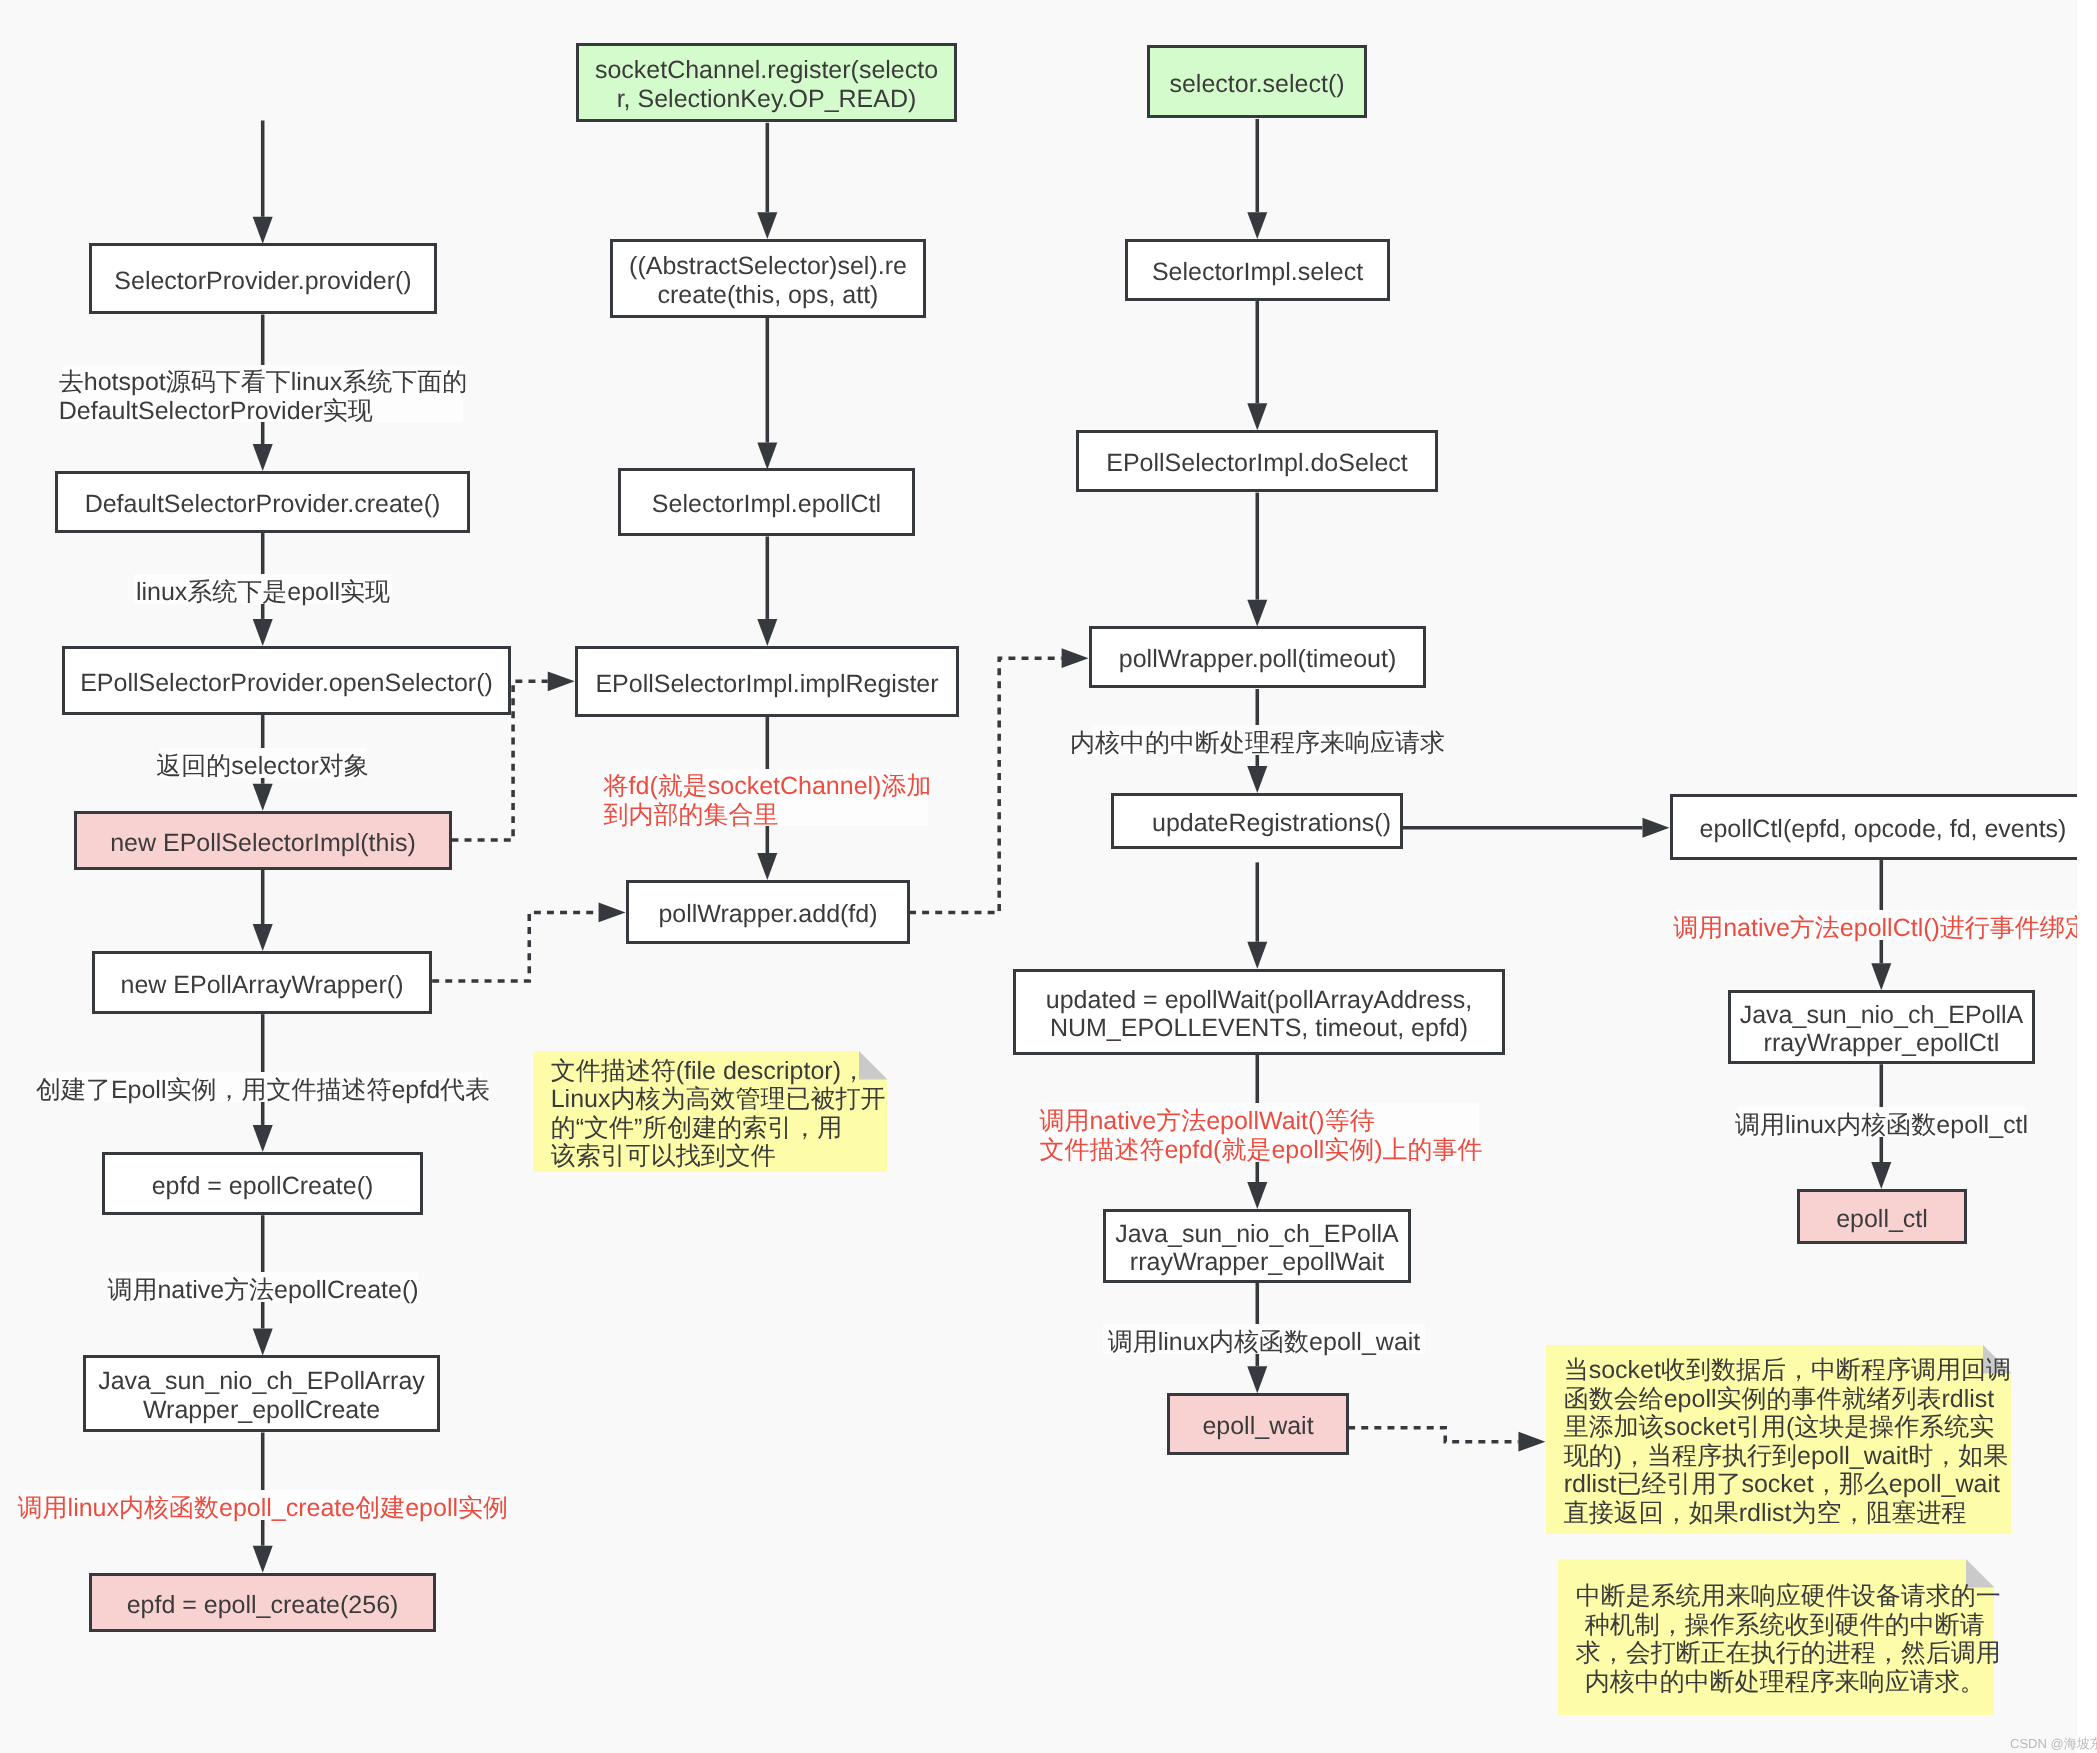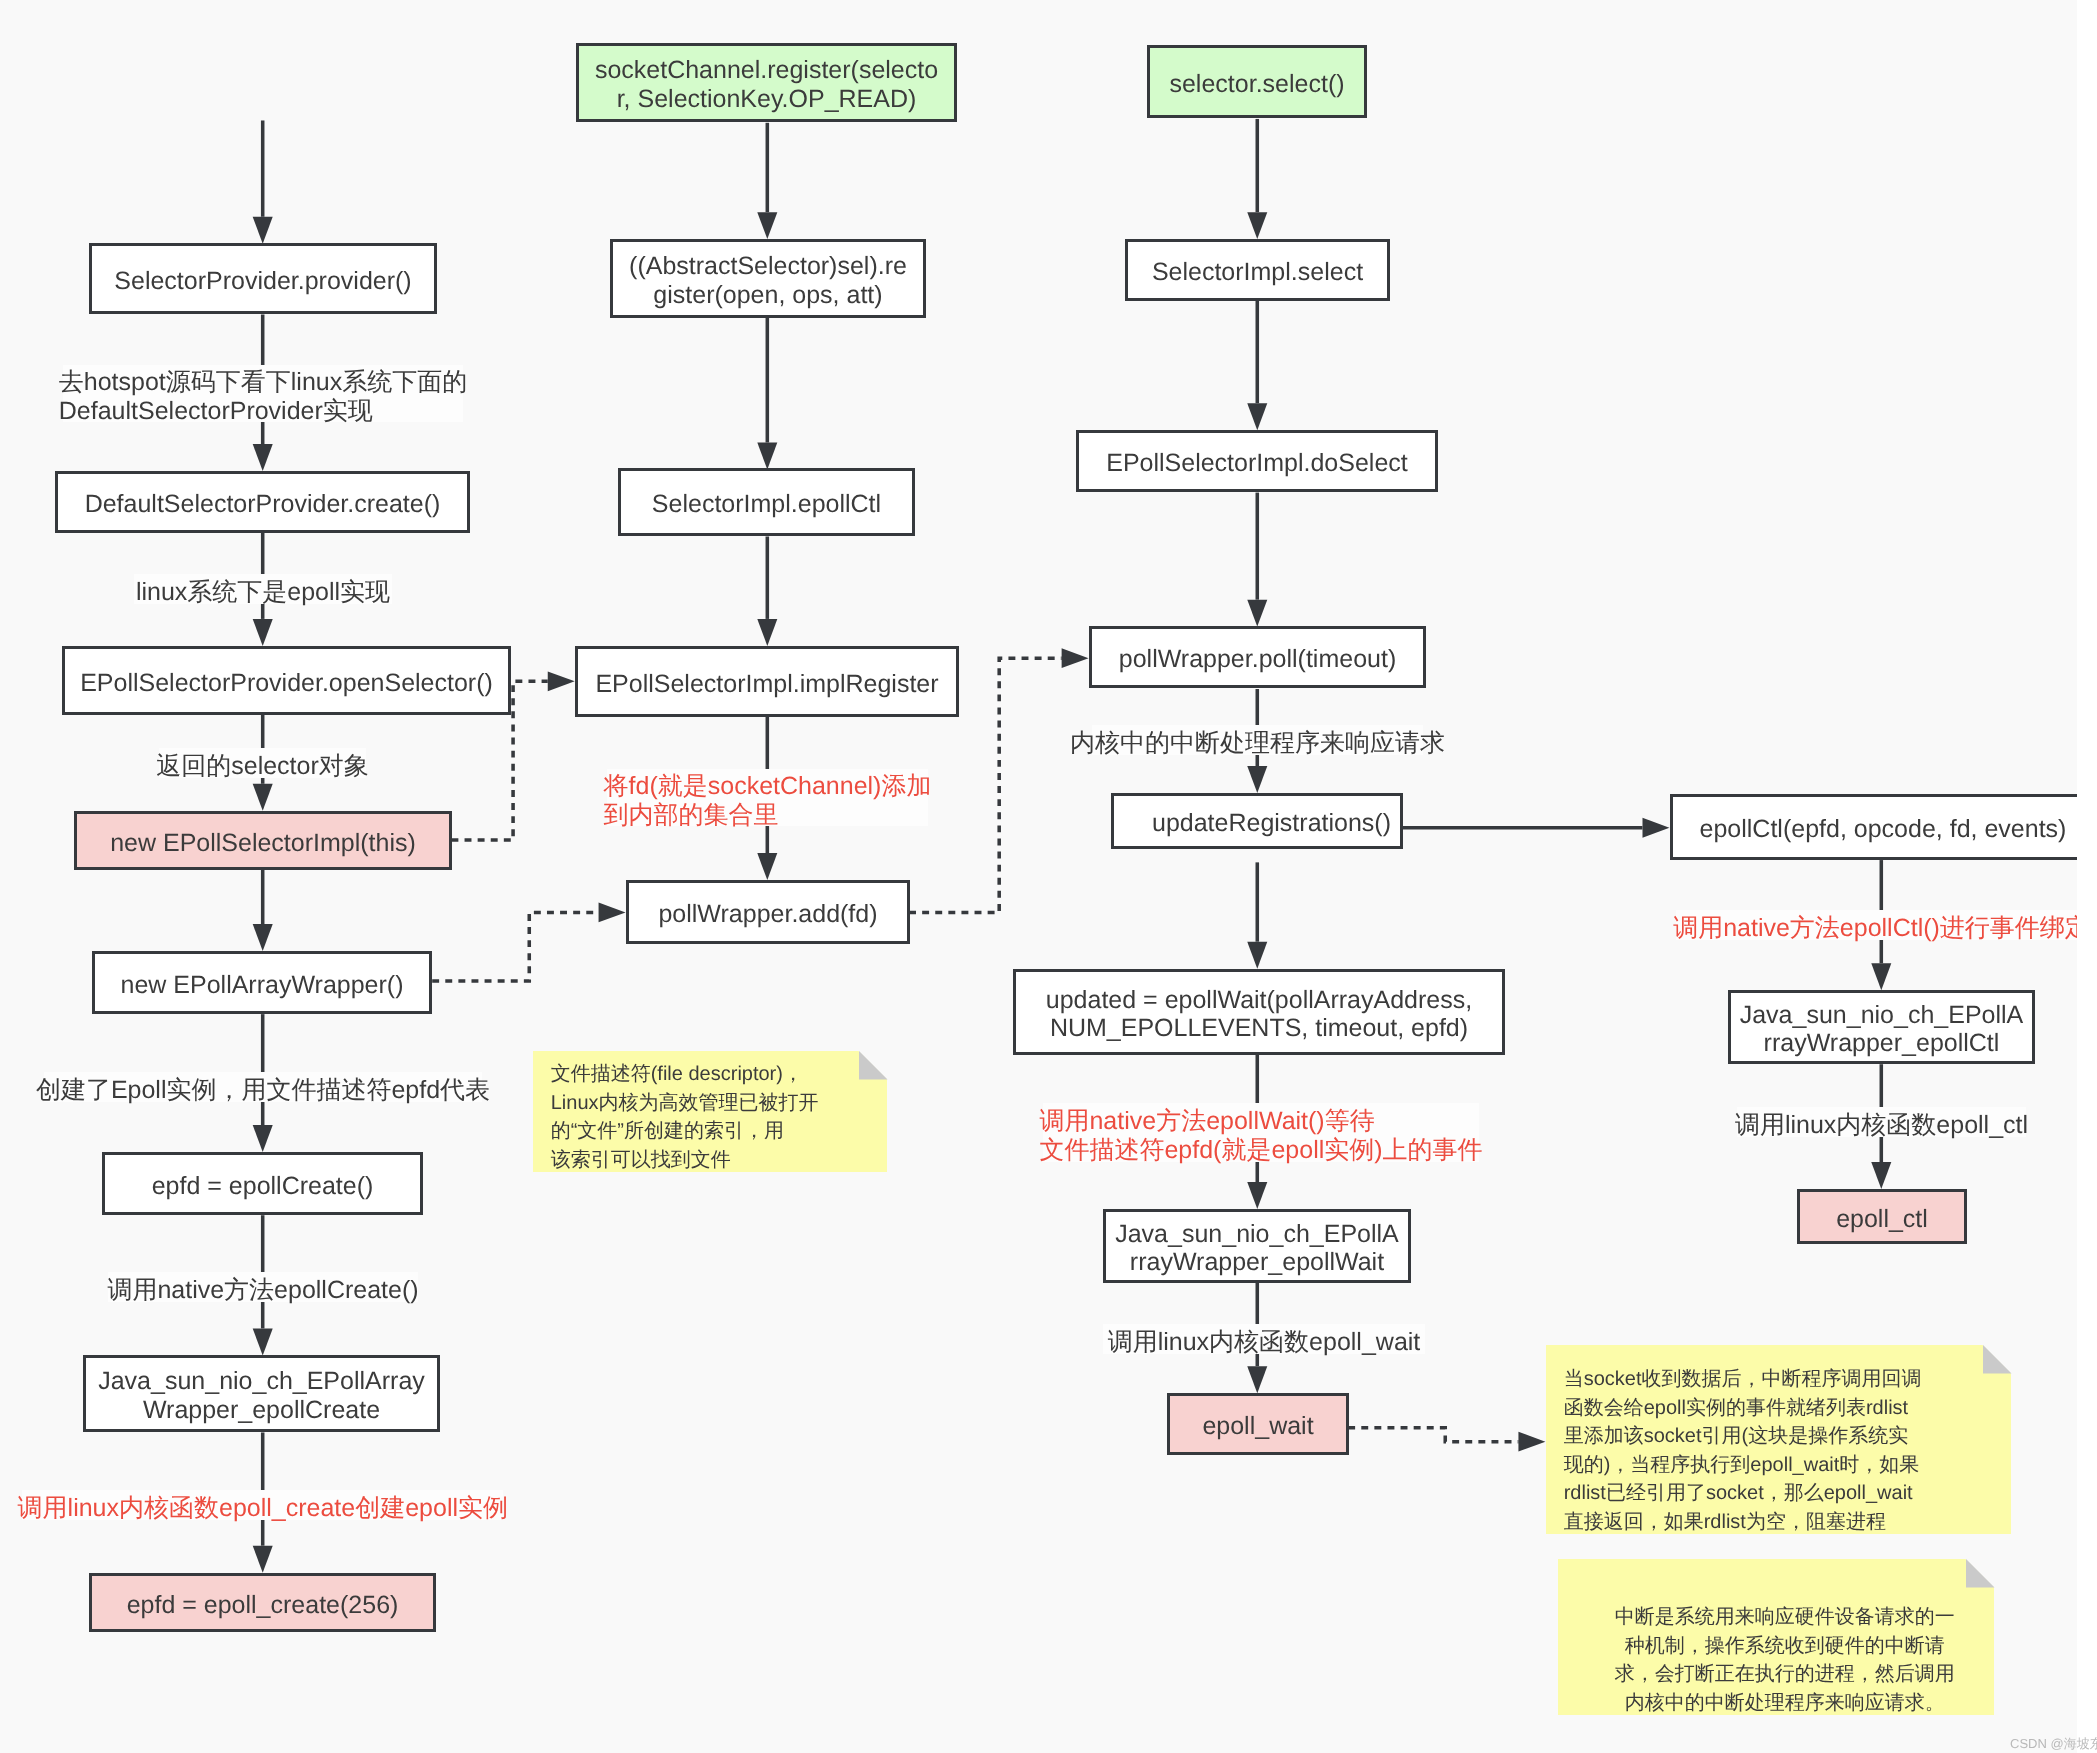--- a/index.html
+++ b/index.html
@@ -16,22 +16,22 @@
 .note-text > span{position:relative;top:2.3px;}
 .node.start{background:#d4fbcb;}
 .node.kernel{background:#f8d2d0;}
 .edge-label{position:absolute;box-sizing:border-box;text-align:left;white-space:pre;
   color:#3b3b3b;font-size:25px;line-height:29px;background:#fdfdfd;
   display:flex;align-items:center;justify-content:center;}
 .edge-label.red{color:#ec4c3f;}
 .note{position:absolute;box-sizing:border-box;background:#fcfca9;
   clip-path:polygon(0 0, calc(100% - 28.5px) 0, 100% 28.5px, 100% 100%, 0 100%);}
 .note-text{position:absolute;box-sizing:border-box;color:#3b3b3b;
-  font-size:20px;line-height:28.5px;white-space:pre;
-  display:flex;flex-direction:column;justify-content:flex-end;padding:0 0 0 17.7px;}
+  font-size:25px;line-height:28.5px;white-space:pre;
+  display:flex;flex-direction:column;justify-content:center;padding:0 0 0 17.7px;}
 .note-text.center{text-align:center;}
 .note-fold{position:absolute;width:28.5px;height:28.5px;background:#cacaca;
   clip-path:polygon(0 0,0 100%,100% 100%);}
 #margin-cover{position:absolute;left:2077px;top:0;width:21px;height:1754px;background:#ffffff;}
 #watermark{position:absolute;color:#b9b9b9;font-size:13px;white-space:nowrap;}
 </style>
 </head>
 <body>
 
 <div id="page">
@@ -95,21 +95,21 @@
   <div class="node" style="left:38px;top:646px;width:449px;height:69px;margin-left:24px;"><span>EPollSelectorProvider.openSelector()</span></div>
   <div class="node kernel" style="left:74px;top:811px;width:378px;height:59px;"><span>new EPollSelectorImpl(this)</span></div>
   <div class="node" style="left:92px;top:951px;width:340px;height:63px;"><span>new EPollArrayWrapper()</span></div>
   <div class="node" style="left:102px;top:1152px;width:321px;height:63px;"><span>epfd = epollCreate()</span></div>
   <div class="node" style="left:83px;top:1355px;width:357px;height:77px;"><span>Java_sun_nio_ch_EPollArray
 Wrapper_epollCreate</span></div>
   <div class="node kernel" style="left:89px;top:1573px;width:347px;height:59px;"><span>epfd = epoll_create(256)</span></div>
   <div class="node start" style="left:576px;top:43px;width:381px;height:79px;"><span>socketChannel.register(selecto
 r, SelectionKey.OP_READ)</span></div>
   <div class="node" style="left:610px;top:239px;width:316px;height:79px;"><span>((AbstractSelector)sel).re
-gister(open, ops, att)</span></div>
+create(this, ops, att)</span></div>
   <div class="node" style="left:618px;top:468px;width:297px;height:68px;"><span>SelectorImpl.epollCtl</span></div>
   <div class="node" style="left:575px;top:646px;width:384px;height:71px;"><span>EPollSelectorImpl.implRegister</span></div>
   <div class="node" style="left:626px;top:880px;width:284px;height:64px;"><span>pollWrapper.add(fd)</span></div>
   <div class="node start" style="left:1147px;top:45px;width:220px;height:73px;"><span>selector.select()</span></div>
   <div class="node" style="left:1125px;top:239px;width:265px;height:62px;"><span>SelectorImpl.select</span></div>
   <div class="node" style="left:1076px;top:430px;width:362px;height:62px;"><span>EPollSelectorImpl.doSelect</span></div>
   <div class="node" style="left:1089px;top:626px;width:337px;height:62px;"><span>pollWrapper.poll(timeout)</span></div>
   <div class="node" style="left:1111px;top:793px;width:292px;height:56px;padding-left:29px;"><span>updateRegistrations()</span></div>
   <div class="node" style="left:1013px;top:969px;width:492px;height:86px;"><span>updated = epollWait(pollArrayAddress,
 NUM_EPOLLEVENTS, timeout, epfd)</span></div>

